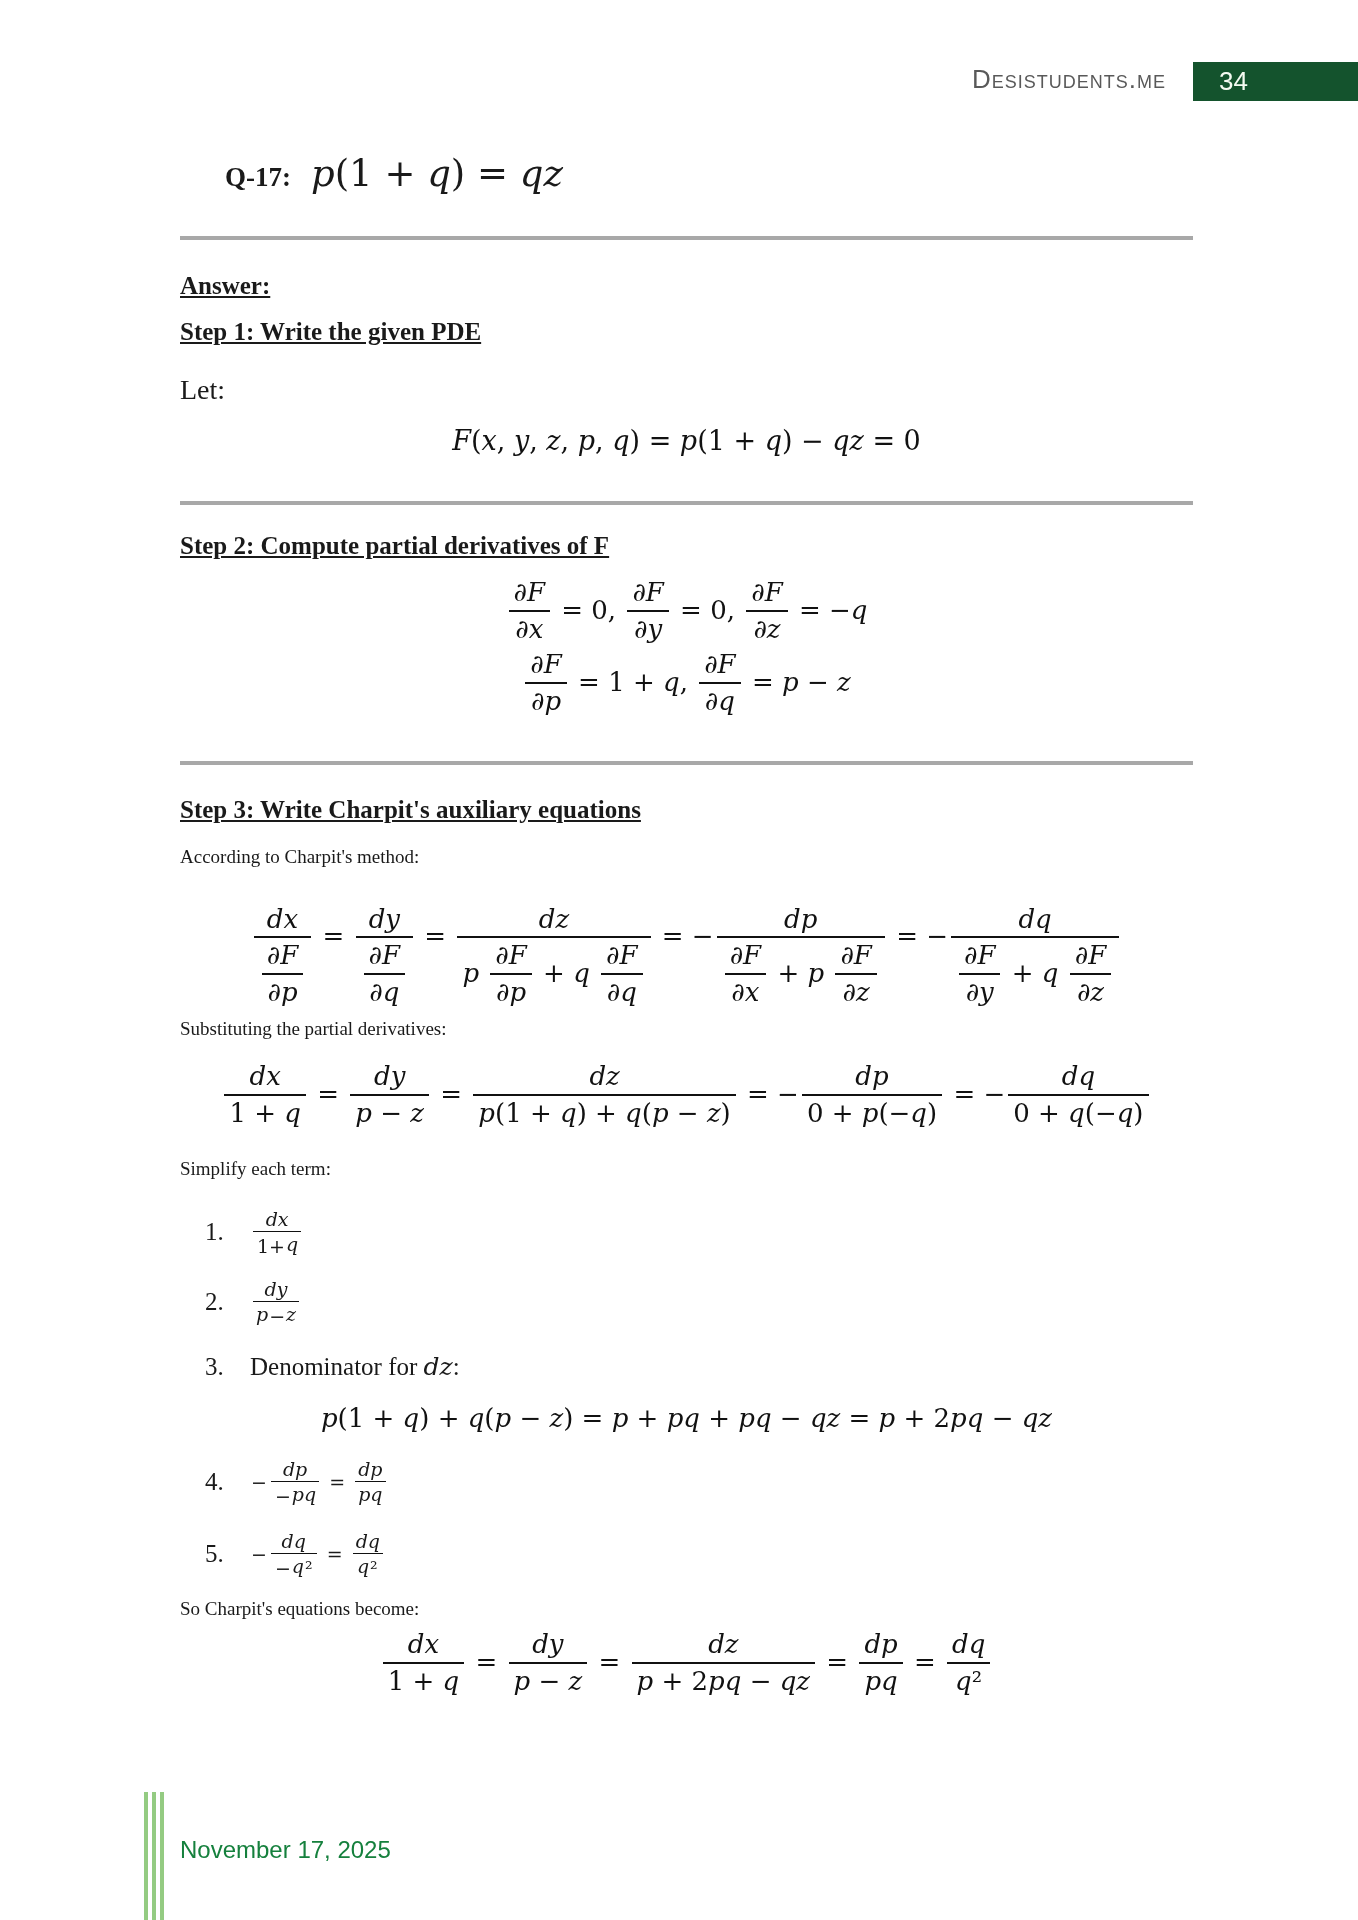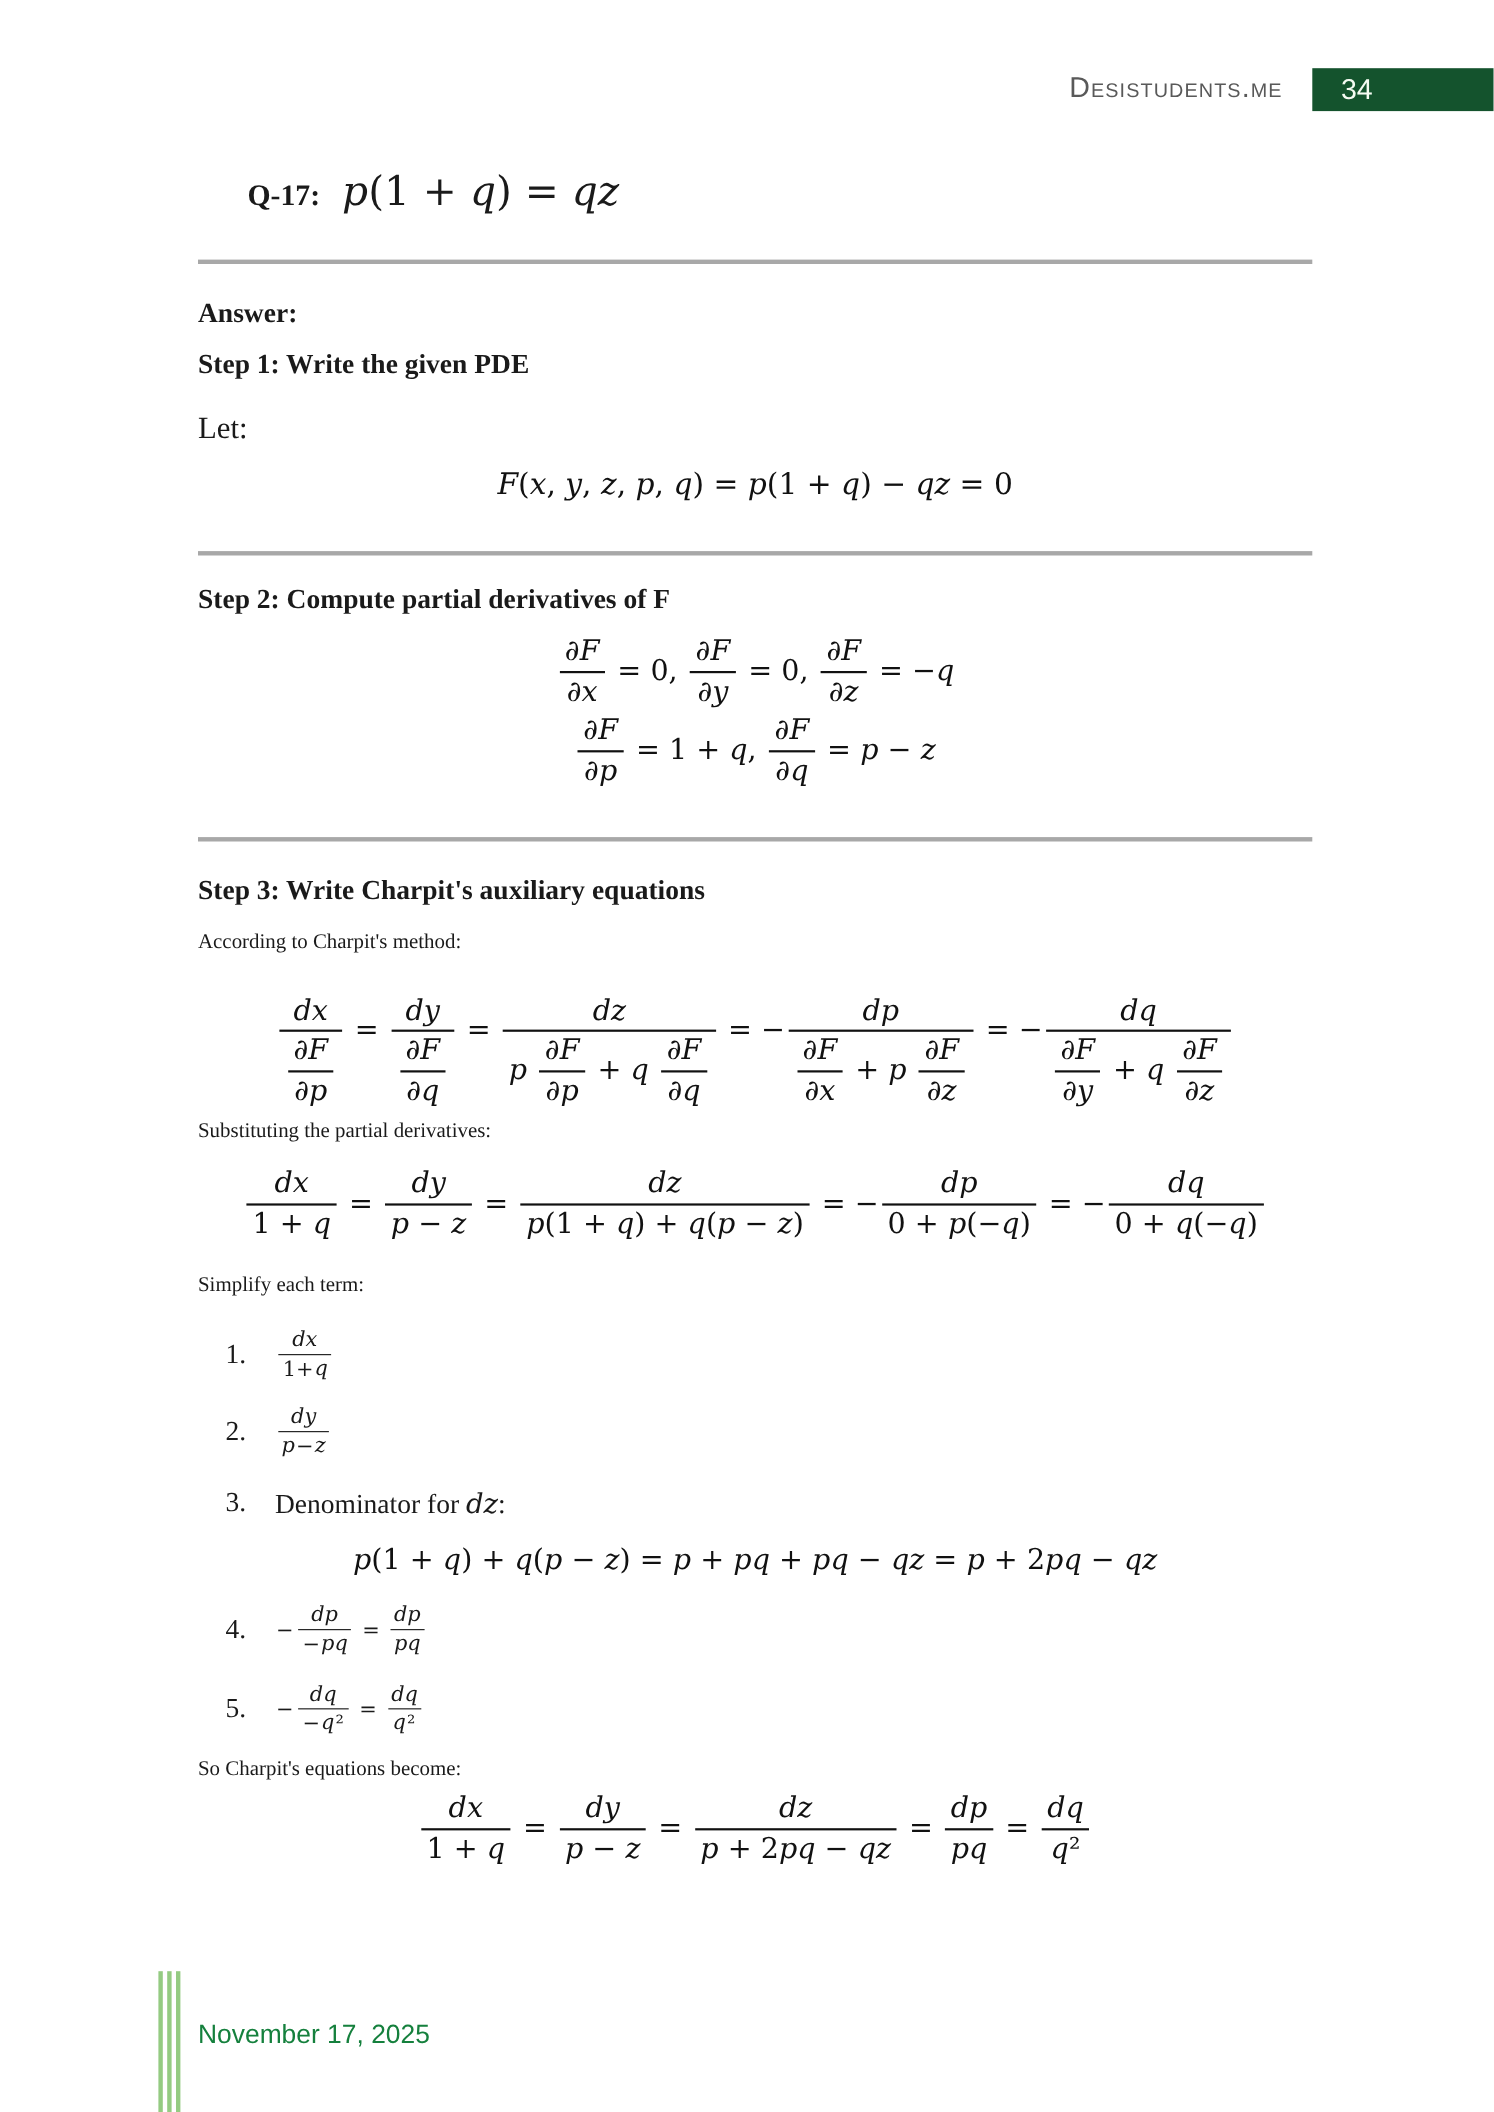--- a/index.html
+++ b/index.html
@@ -16,21 +16,21 @@
   
   .qrow{position:absolute;left:205px;top:152px;display:flex;align-items:baseline;gap:20px;margin-left:20px;}
   .qlabel{font-size:27px;font-weight:bold;}
   .qeq{font-family:"DejaVu Serif",serif;font-size:37px;}
 
   
   .hr{position:absolute;left:180px;width:1013px;height:4px;background:#a8a8a8;}
   .hr1{top:236px}.hr2{top:501px}.hr3{top:761px}
 
   
-  .h{position:absolute;left:180px;font-size:25px;font-weight:bold;}
+  .h{position:absolute;left:180px;font-size:25px;font-weight:bold;text-decoration:underline;}
   .t{position:absolute;left:180px;font-size:19px;}
   .answer{top:272px}.step1{top:318px}.let{top:374px;font-size:28px}
   .step2h{top:532px}.step3h{top:796px}.according{top:846px}
   .substituting{top:1018px}.simplify{top:1158px}.conclusion{top:1598px}
 
   
   .eq{position:absolute;left:180px;width:1013px;text-align:center;
       font-family:"DejaVu Serif",serif;font-size:26px;line-height:1.25;color:#111;}
   .feq{top:424px;font-size:27px;}
   .s2l1{top:578px}.s2l2{top:650px}

